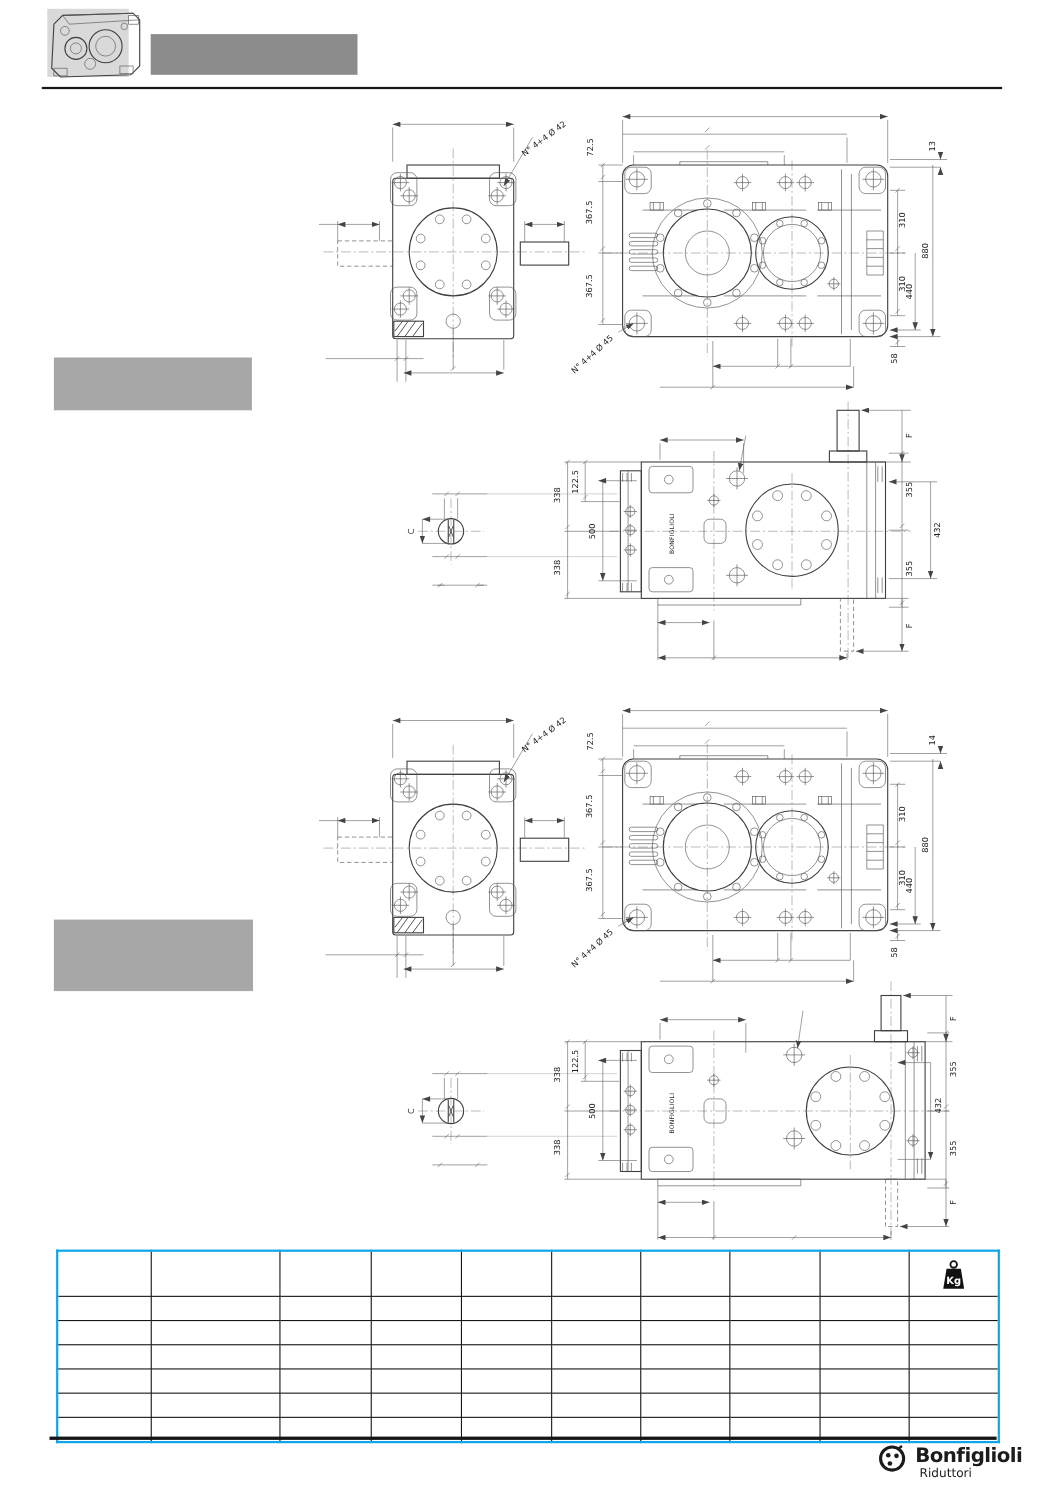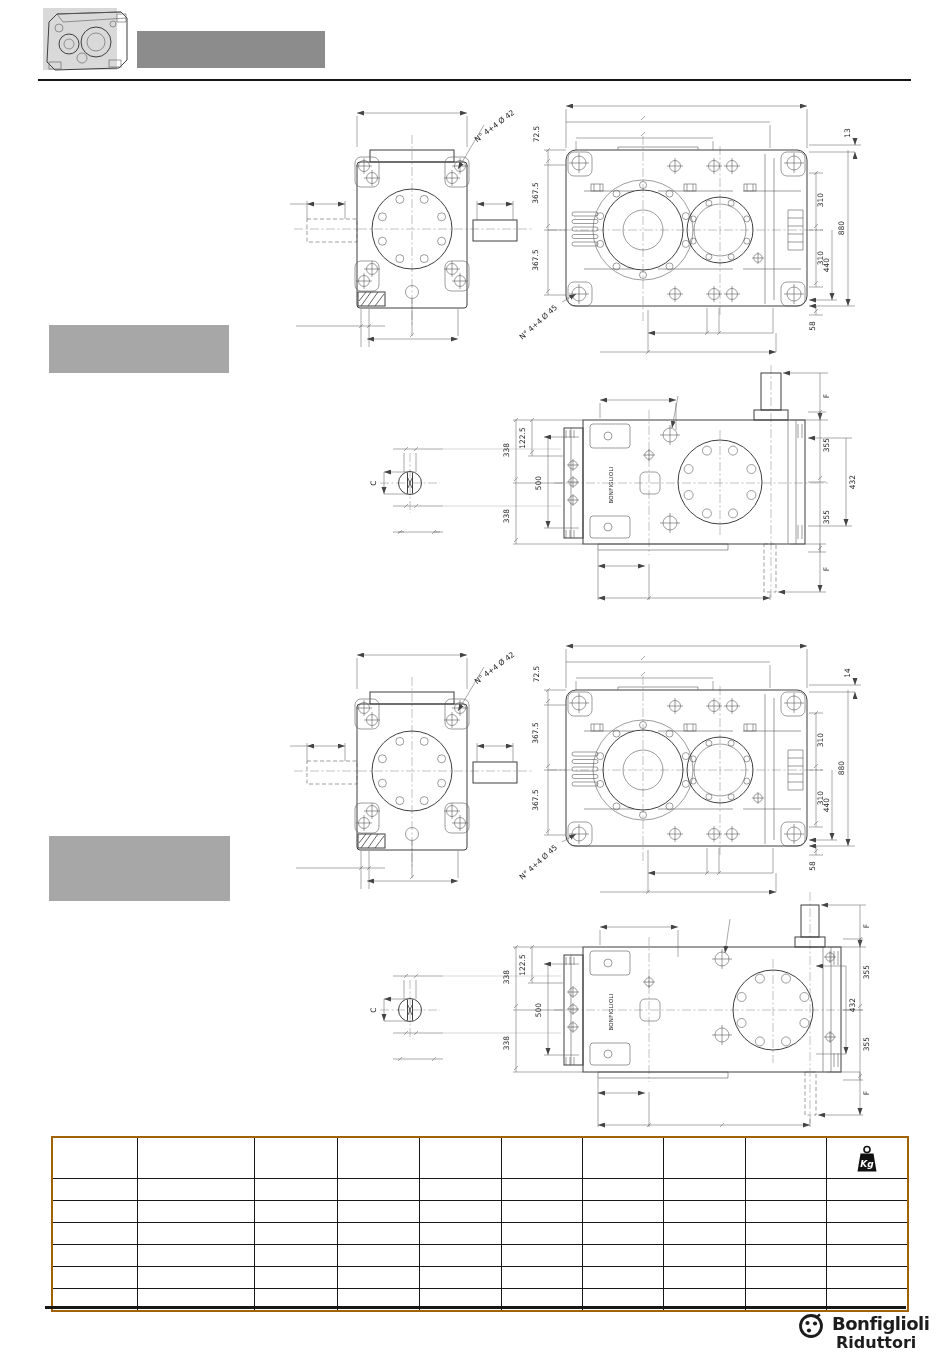--- a/index.html
+++ b/index.html
@@ -14,21 +14,21 @@
   .t{stroke:#5a5a5a;stroke-width:.6;fill:none;}
   .d{stroke:#636363;stroke-width:.55;fill:none;}
   .c{stroke:#8f8f8f;stroke-width:.55;fill:none;stroke-dasharray:9 2.5 2 2.5;}
   .hd{stroke:#5a5a5a;stroke-width:.6;fill:none;stroke-dasharray:4 2.5;}
   .h{stroke:#3f3f3f;stroke-width:.8;}
   text.dm{font-size:7.5px;fill:#1e1e1e;stroke:none;}
   text.np{font-size:5.5px;fill:#2a2a2a;stroke:none;letter-spacing:.2px;}
   
   table.dims{position:absolute;left:51px;top:1136px;border-collapse:collapse;table-layout:fixed;}
   table.dims td,table.dims th{border:1px solid #161616;padding:0;}
-  table.dims{border:2px solid #a16207;font-style:italic;}
+  table.dims{border:2px solid #0ea5e9;}
   table.dims th{height:40px;}
   table.dims td{height:21px;}
   
   .brand{position:absolute;font-weight:bold;color:#1c1c1c;}
 </style>
 </head>
 <body>
 
 <div id="page">
 
@@ -653,15 +653,15 @@
 
   <div class="rule" style="left:45px;top:1306px;width:861px;height:2.5px"></div>
   <svg class="draw" style="left:796px;top:1312px" width="34" height="30" viewBox="0 0 34 30">
     <circle cx="15" cy="14" r="10.5" fill="none" stroke="#1c1c1c" stroke-width="2.8"></circle>
     <circle cx="11.5" cy="11" r="2.1" fill="#1c1c1c"></circle>
     <circle cx="19" cy="11.5" r="2.1" fill="#1c1c1c"></circle>
     <circle cx="13" cy="18.5" r="2.1" fill="#1c1c1c"></circle>
     <path d="M20 5.5l4-3" stroke="#1c1c1c" stroke-width="2.2" fill="none"></path>
   </svg>
   <div class="brand" style="left:832px;top:1313px;font-size:18px;letter-spacing:-0.5px">Bonfiglioli</div>
-  <div class="brand" style="left:836px;top:1333px;font-size:16px;font-weight:700">Riduttori</div>
+  <div class="brand" style="left:836px;top:1333px;font-size:11px;font-weight:400">Riduttori</div>
 
 </div>
 
 </body></html>

